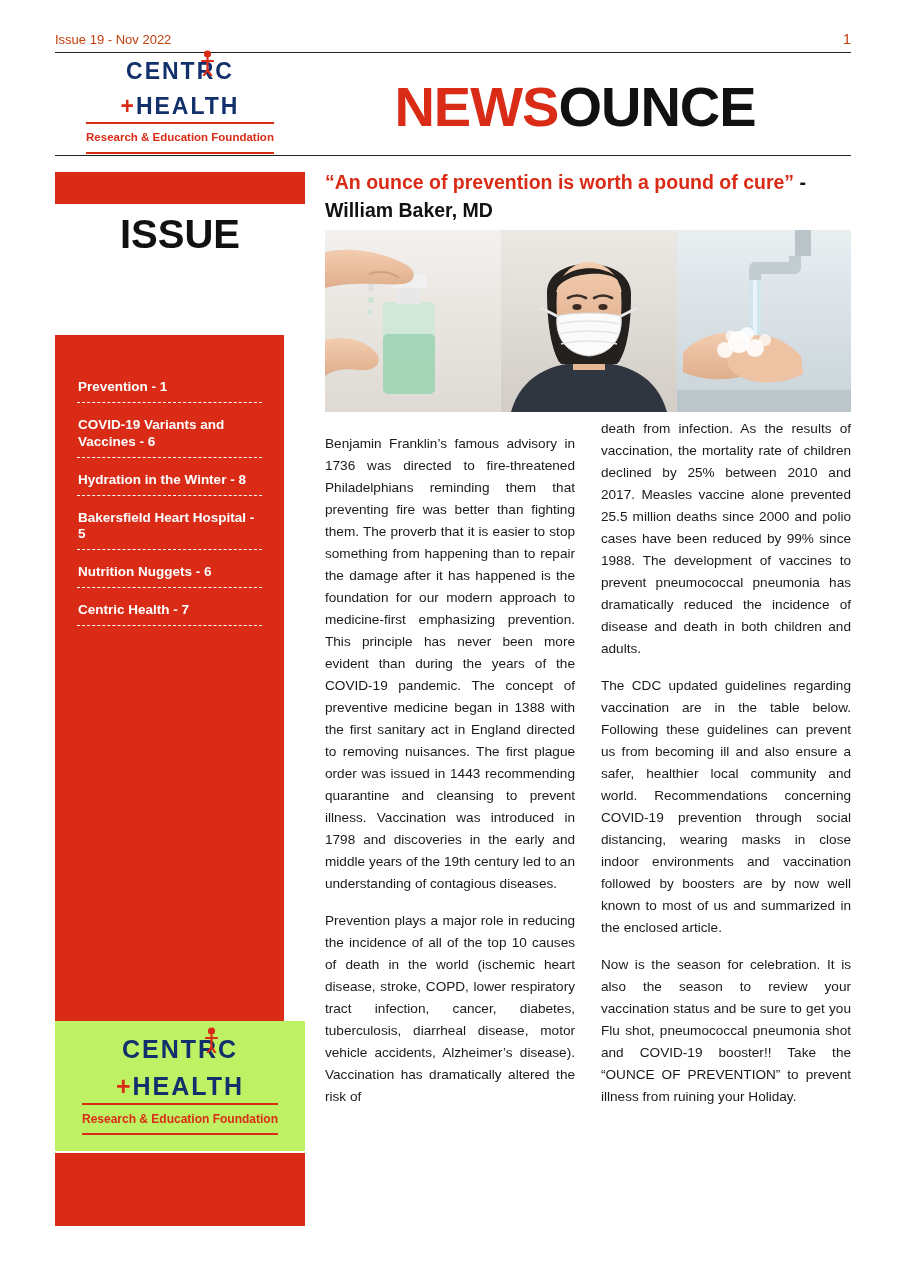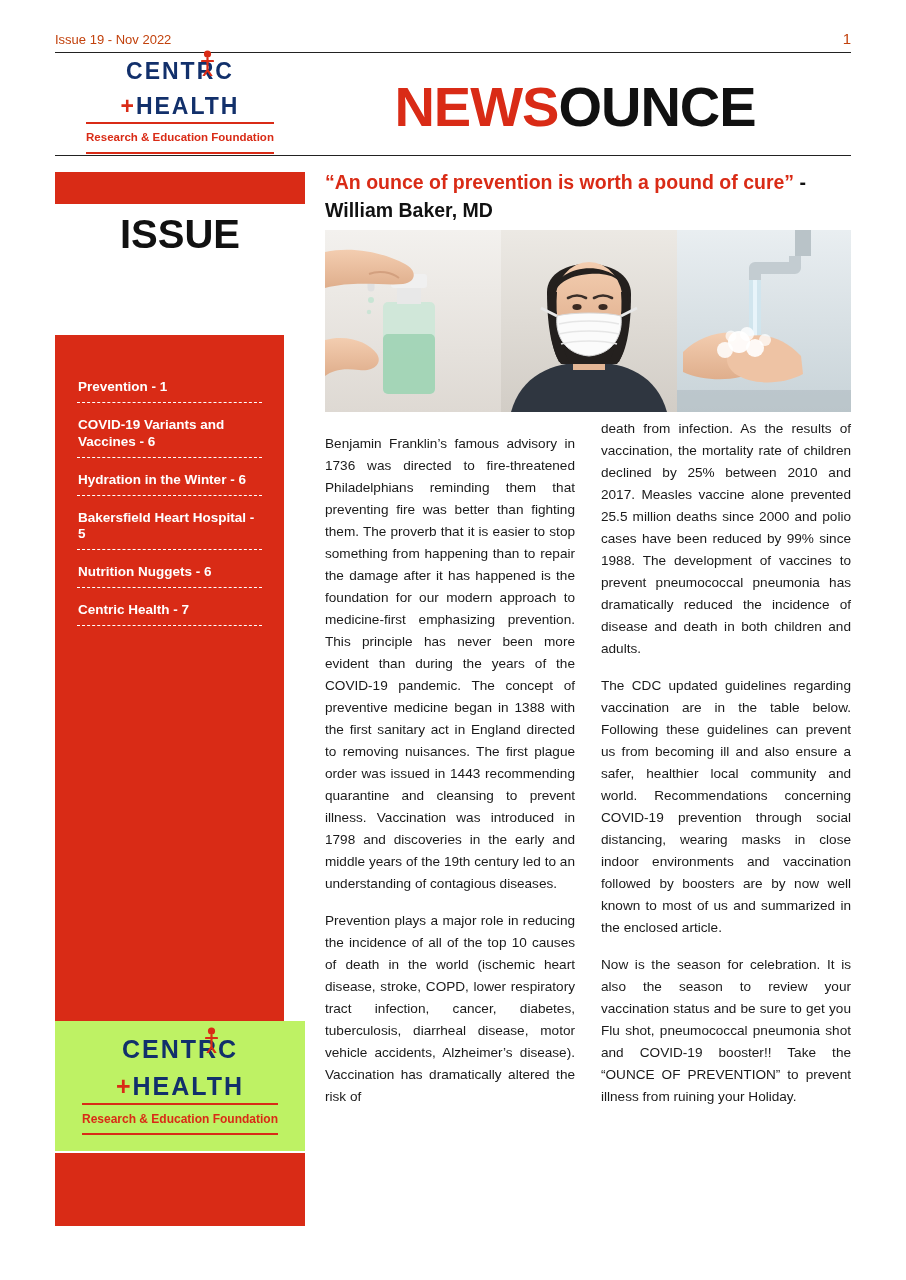--- a/index.html
+++ b/index.html
@@ -237,21 +237,21 @@
     <div class="toc-list">
       <div class="toc-item">
         <div class="toc-label">Prevention - 1</div>
         <div class="toc-sep"></div>
       </div>
       <div class="toc-item">
         <div class="toc-label">COVID-19 Variants and Vaccines - 6</div>
         <div class="toc-sep"></div>
       </div>
       <div class="toc-item">
-        <div class="toc-label">Hydration in the Winter - 6</div>
+        <div class="toc-label">Hydration in the Winter - 8</div>
         <div class="toc-sep"></div>
       </div>
       <div class="toc-item">
         <div class="toc-label">Bakersfield Heart Hospital - 5</div>
         <div class="toc-sep"></div>
       </div>
       <div class="toc-item">
         <div class="toc-label">Nutrition Nuggets - 6</div>
         <div class="toc-sep"></div>
       </div>

